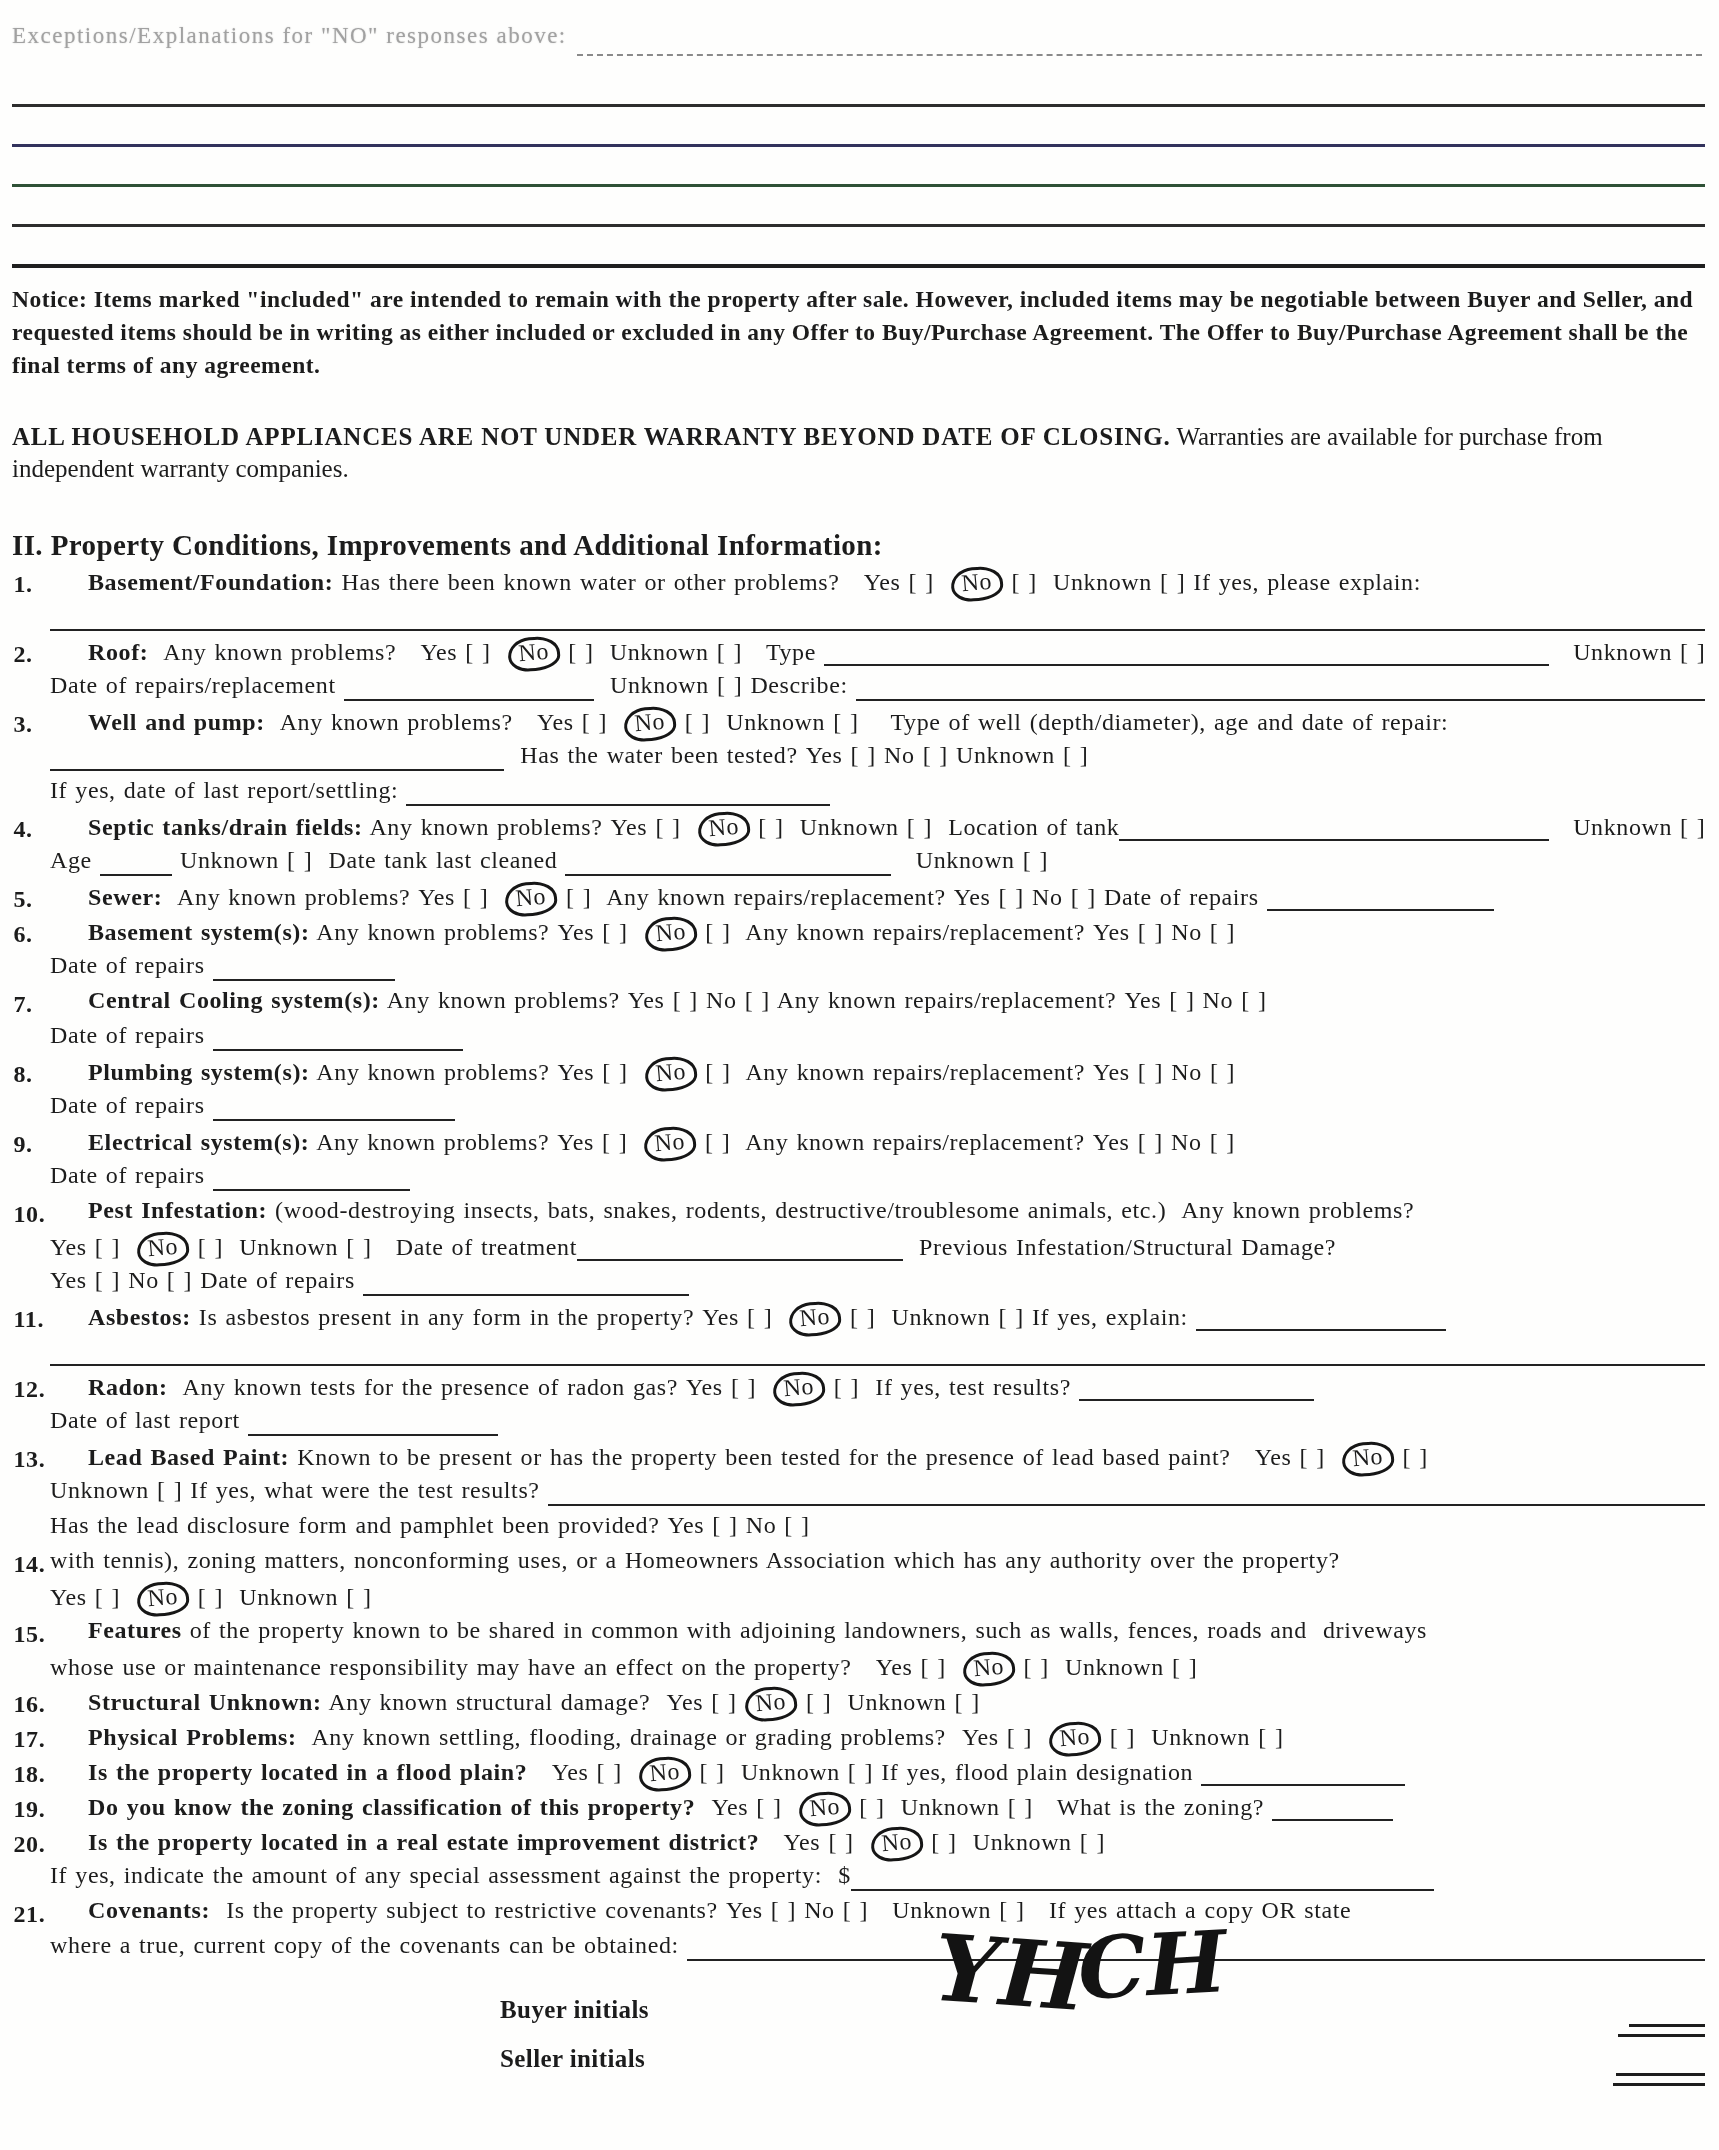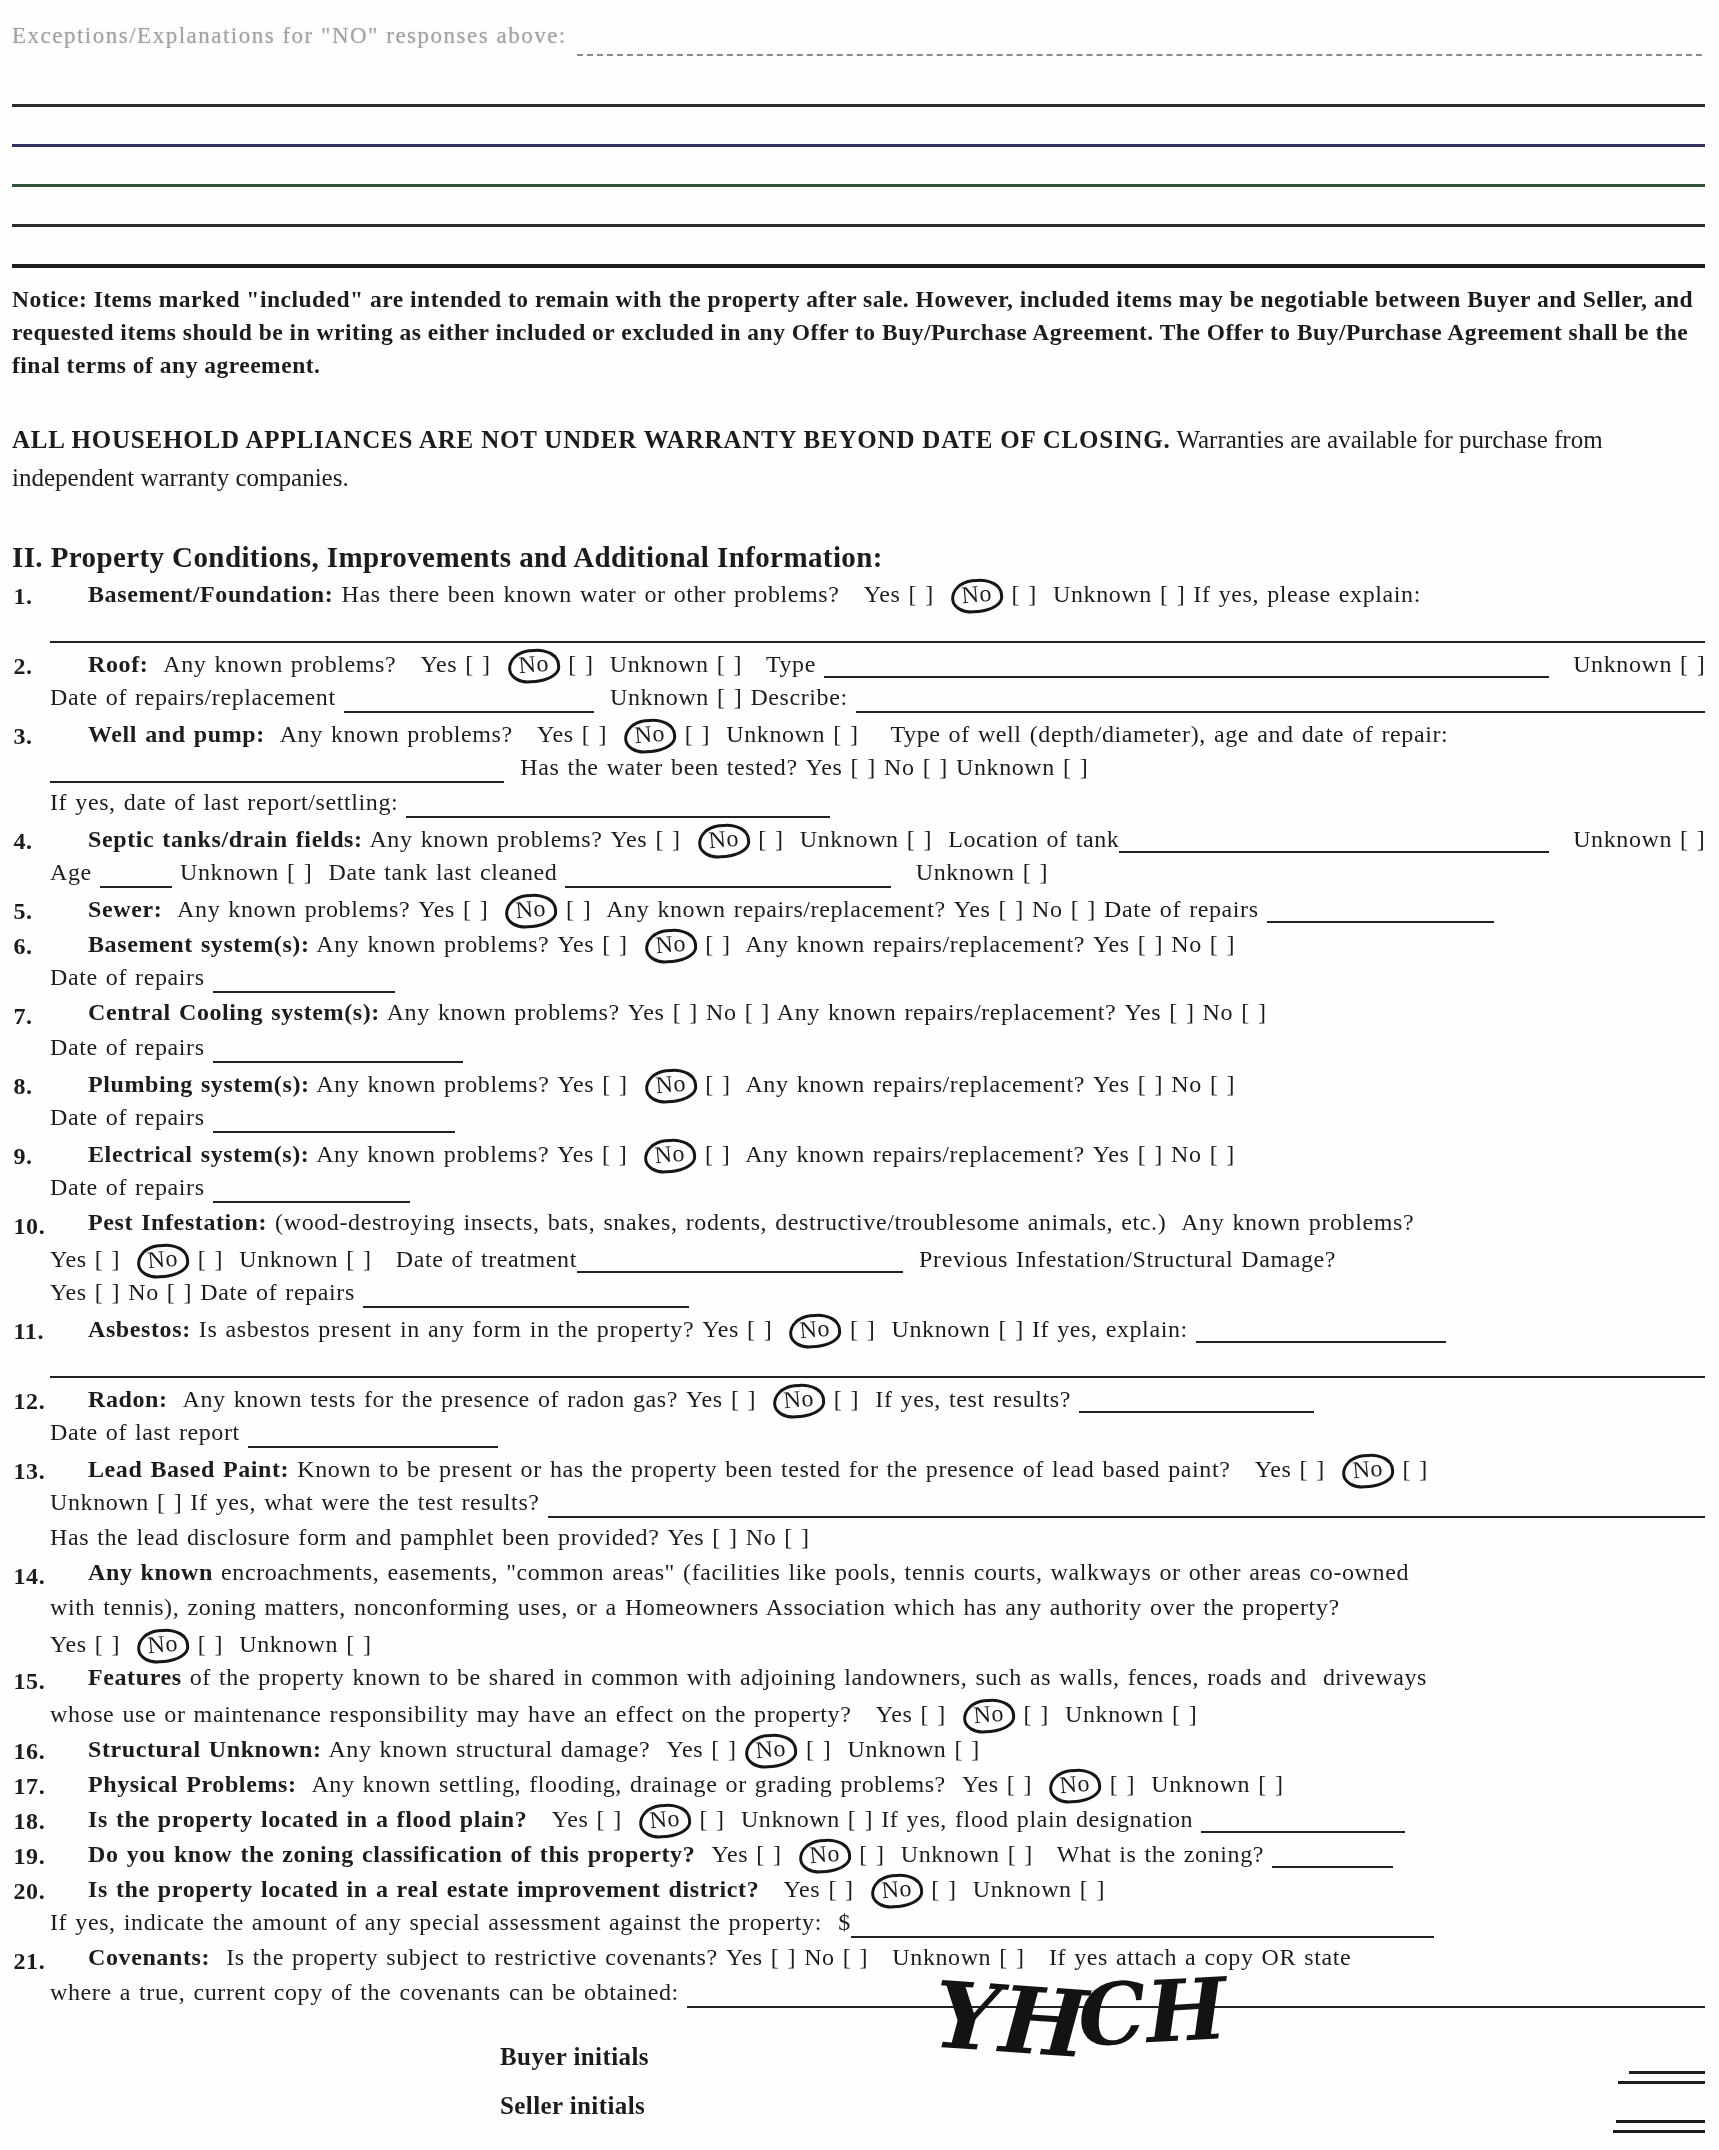--- a/index.html
+++ b/index.html
@@ -18,21 +18,21 @@
 
   .hrline { height:0; border-bottom:3px solid #2d2d2d; margin-top:37px; }
   .hrline.first { margin-top:42px; }
   .hrline.c2 { border-color:#32325c; }
   .hrline.c3 { border-color:#2f5136; }
   .hrline.c5 { border-bottom-width:4.5px; border-color:#1f1f1f; }
 
   .notice { margin-top:15px; width:1694px; font-weight:bold;
     font-size:23.5px; line-height:33px; letter-spacing:0.5px; }
 
-  .warranty { margin-top:39px; width:1699px; font-size:25px; line-height:38px; }
+  .warranty { margin-top:39px; width:1699px; font-size:25px; line-height:32px; }
   .warranty b { letter-spacing:0.8px; }
 
   .section-h { margin-top:44px; font-size:29px; font-weight:bold; letter-spacing:0.4px; }
 
   
   .items { margin-top:4.5px; font-size:24px; letter-spacing:0.6px; word-spacing:1.5px; }
   .item { position:relative; padding-left:38px; }
   .item .num { position:absolute; left:1.5px; top:0; height:35px; line-height:35px; font-weight:bold; }
   .fline { display:flex; align-items:baseline; height:35px; }
   .t { white-space:pre; }
@@ -345,24 +345,20 @@
           <div class="fline">
             <span class="t">Has the lead disclosure form and pamphlet been provided? </span>
             <span class="t">Yes [ ]</span>
             <span class="t"> </span>
             <span class="t">No [ ]</span>
           </div>
         </div>
         <div class="item">
           <span class="num">14.</span>
           <div class="fline">
-            <span class="t b">Any known</span>
-            <span class="t"> encroachments, easements, "common areas" (facilities like pools, tennis courts, walkways or other areas co-owned</span>
-          </div>
-          <div class="fline">
             <span class="t">with tennis), zoning matters, nonconforming uses, or a Homeowners Association which has any authority over the property?</span>
           </div>
           <div class="fline">
             <span class="t">Yes [ ]</span>
             <span class="t">  </span>
             <span class="circ">No</span>
             <span class="t"> [ ]</span>
             <span class="t">  </span>
             <span class="t">Unknown [ ]</span>
           </div>

